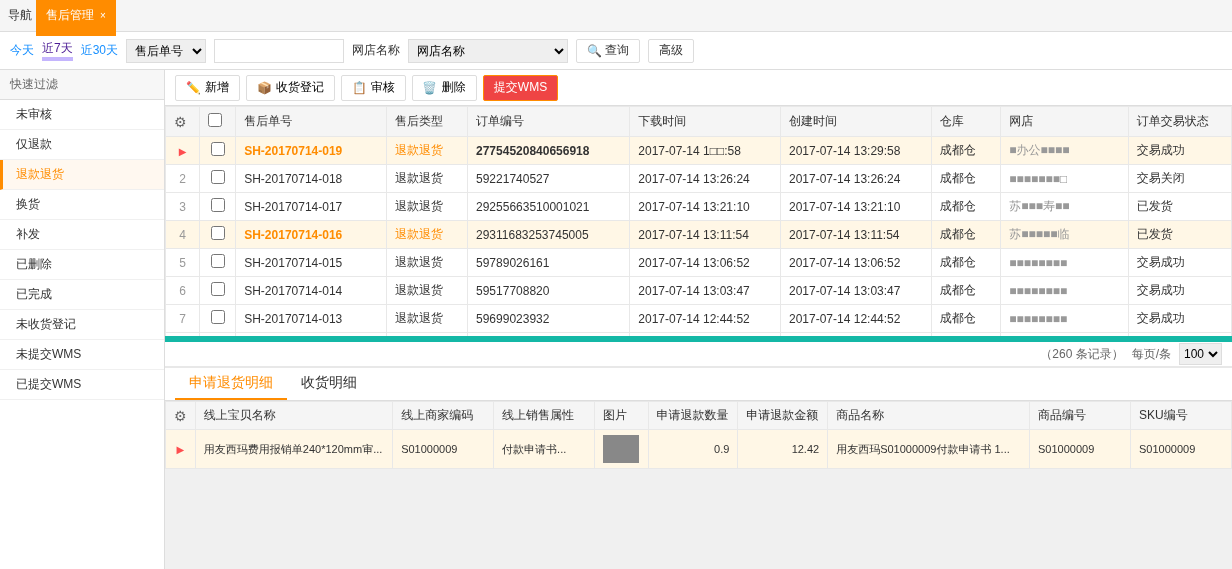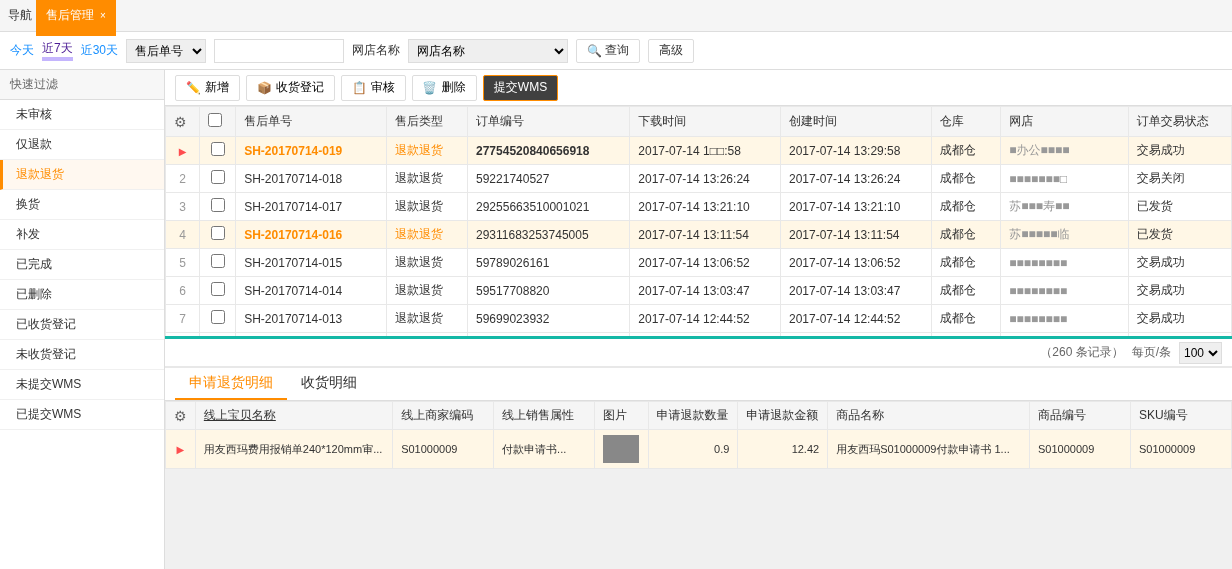--- a/index.html
+++ b/index.html
@@ -29,34 +29,34 @@
     .sidebar-header { background: #f7f7f7; border-bottom: 1px solid #ddd; padding: 6px 10px; font-size: 12px; color: #666; }
     .sidebar-item { padding: 6px 16px; font-size: 12px; cursor: pointer; color: #333; border-bottom: 1px solid #f0f0f0; }
     .sidebar-item.active { color: #ff8c00; background: #fff8f0; border-left: 3px solid #ff8c00; padding-left: 13px; }
     
     
     .content { flex: 1; display: flex; flex-direction: column; overflow: hidden; }
     
     
     .action-bar { display: flex; align-items: center; background: white; border-bottom: 1px solid #ddd; height: 36px; padding: 0 10px; gap: 6px; }
     .action-btn { display: flex; align-items: center; height: 26px; border: 1px solid #ddd; background: white; font-size: 12px; padding: 0 10px; cursor: pointer; border-radius: 2px; gap: 4px; }
-    .action-btn.wms { background: #404040; color: white; border-color: #ff8c00; }
+    .action-btn.wms { background: #ef4444; color: white; border-color: #ff8c00; }
     
     
     .table-area { flex: 1; overflow-y: auto; background: white; }
     .data-table { width: 100%; border-collapse: collapse; font-size: 12px; }
     .data-table th { background: #f5f5f5; border: 1px solid #e8e8e8; padding: 6px 8px; text-align: left; font-weight: normal; white-space: nowrap; position: sticky; top: 0; z-index: 1; }
     .data-table td { border: 1px solid #e8e8e8; padding: 5px 8px; white-space: nowrap; }
     .data-table tr.highlighted td { background: #fff7e6; }
     .row-num { color: #999; text-align: center; }
     .checkbox { width: 14px; height: 14px; }
     .gear-icon { font-size: 14px; color: #666; cursor: pointer; }
     
     
-    .status-bar { display: flex; align-items: center; justify-content: flex-end; background: white; border-top: 3px solid #14b8a6; height: 30px; padding: 0 10px; font-size: 12px; color: #666; gap: 8px; }
+    .status-bar { display: flex; align-items: center; justify-content: flex-end; background: white; border-top: 6px solid #14b8a6; height: 30px; padding: 0 10px; font-size: 12px; color: #666; gap: 8px; }
     
     
     .detail-panel { border-top: 2px solid #e8e8e8; background: white; }
     .detail-tabs { display: flex; border-bottom: 1px solid #ddd; padding: 0 10px; gap: 0; }
     .detail-tab { padding: 6px 14px; font-size: 14px; cursor: pointer; color: #333; border-bottom: 2px solid transparent; }
     .detail-tab.active { color: #ff8c00; border-bottom: 2px solid #ff8c00; }
     .detail-table { width: 100%; border-collapse: collapse; font-size: 12px; }
     .detail-table th { background: #f5f5f5; border: 1px solid #e8e8e8; padding: 5px 8px; text-align: left; font-weight: normal; white-space: nowrap; }
     .detail-table td { border: 1px solid #e8e8e8; padding: 5px 8px; white-space: nowrap; font-size: 11px; }
     .detail-table tr.highlighted td { background: #fff7e6; }
@@ -101,23 +101,22 @@
 
 <div class="main-layout">
 
   <div class="sidebar">
     <div class="sidebar-header">快速过滤</div>
     <div class="sidebar-item">未审核</div>
     <div class="sidebar-item">仅退款</div>
     <div class="sidebar-item active">退款退货</div>
     <div class="sidebar-item">换货</div>
     <div class="sidebar-item">补发</div>
+    <div class="sidebar-item">已删除</div>
     <div class="sidebar-item">已完成</div>
-    <div class="sidebar-item">已删除</div>
-    <div class="sidebar-item">已收货登记</div>
     <div class="sidebar-item">未收货登记</div>
     <div class="sidebar-item">未提交WMS</div>
     <div class="sidebar-item">已提交WMS</div>
   </div>
 
   <div class="content">
 
     <div class="action-bar">
       <button class="action-btn">
         <span>✏️</span>
@@ -266,21 +265,21 @@
     <div class="detail-panel">
       <div class="detail-tabs">
         <div class="detail-tab active">申请退货明细</div>
         <div class="detail-tab">收货明细</div>
       </div>
       <div style="overflow-x:auto;">
         <table class="detail-table">
           <thead>
             <tr>
               <th style="width:28px;"><span class="gear-icon">⚙</span></th>
-              <th style="width:180px;text-decoration:underline;">线上宝贝名称</th>
+              <th style="width:180px;">线上宝贝名称</th>
               <th style="width:100px;">线上商家编码</th>
               <th style="width:100px;">线上销售属性</th>
               <th style="width:50px;">图片</th>
               <th style="width:80px;">申请退款数量</th>
               <th style="width:80px;">申请退款金额</th>
               <th style="width:200px;">商品名称</th>
               <th style="width:100px;">商品编号</th>
               <th style="width:100px;">SKU编号</th>
             </tr>
           </thead>

